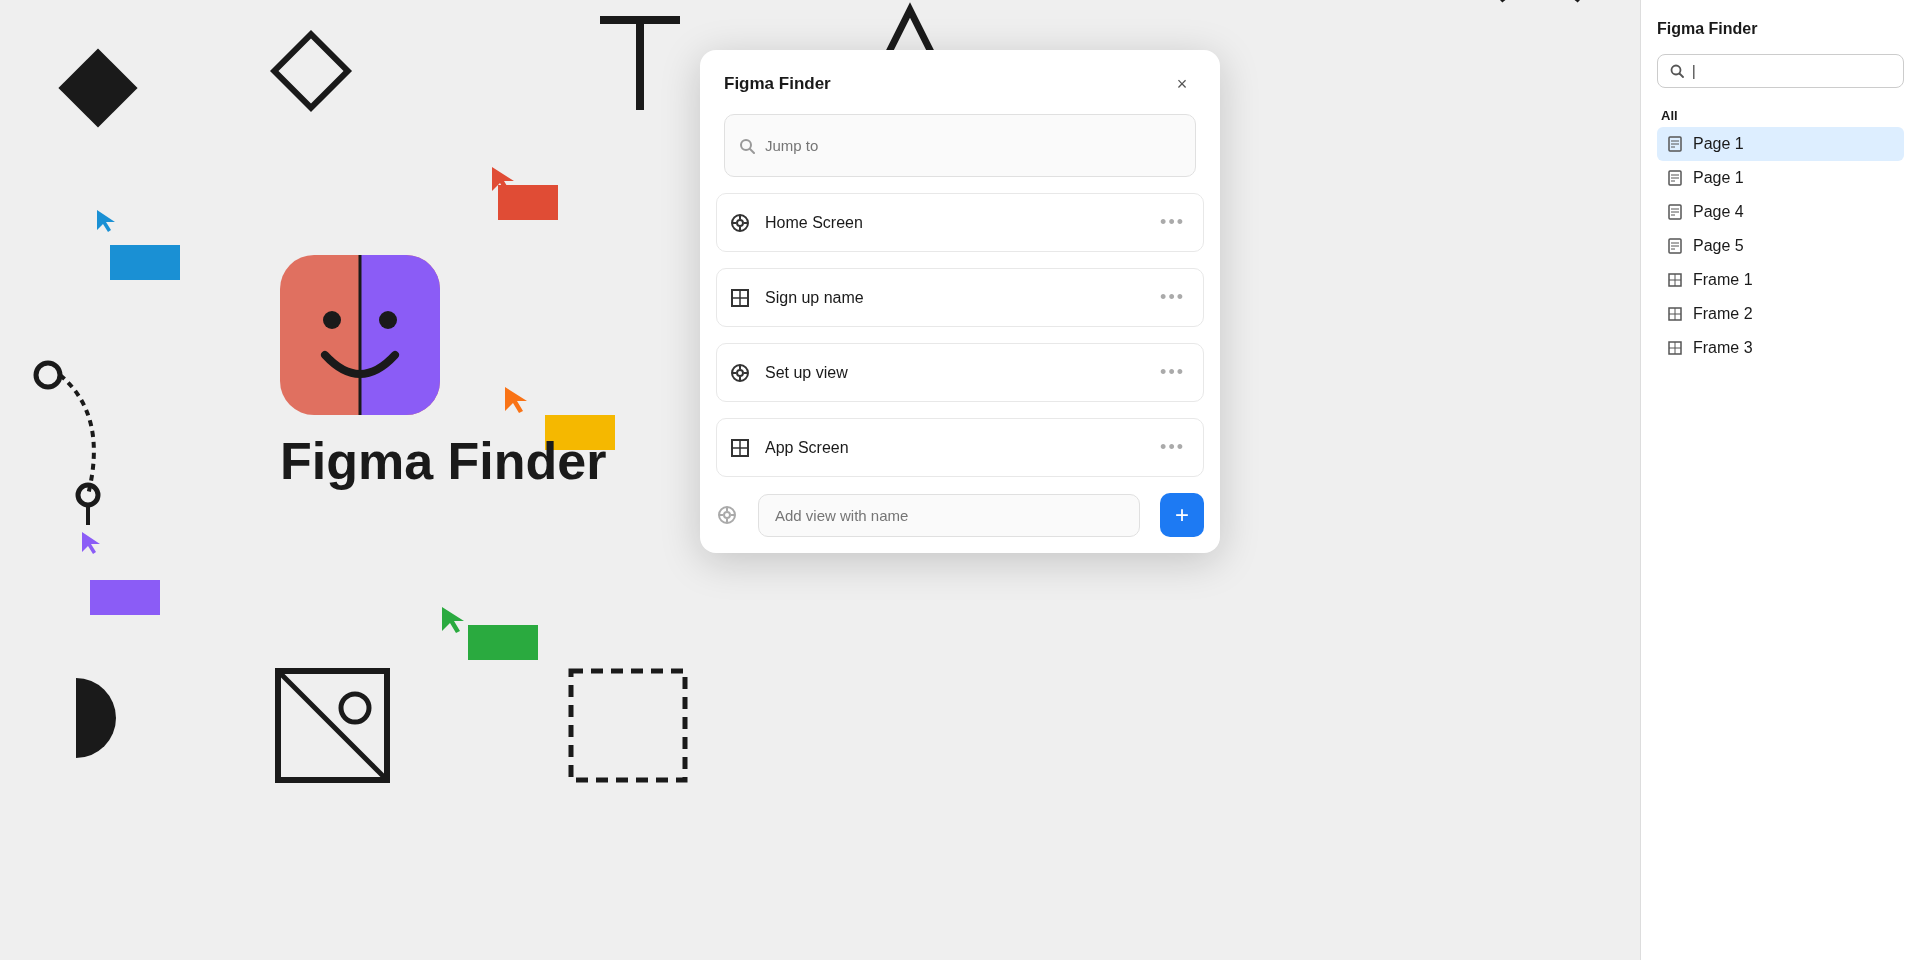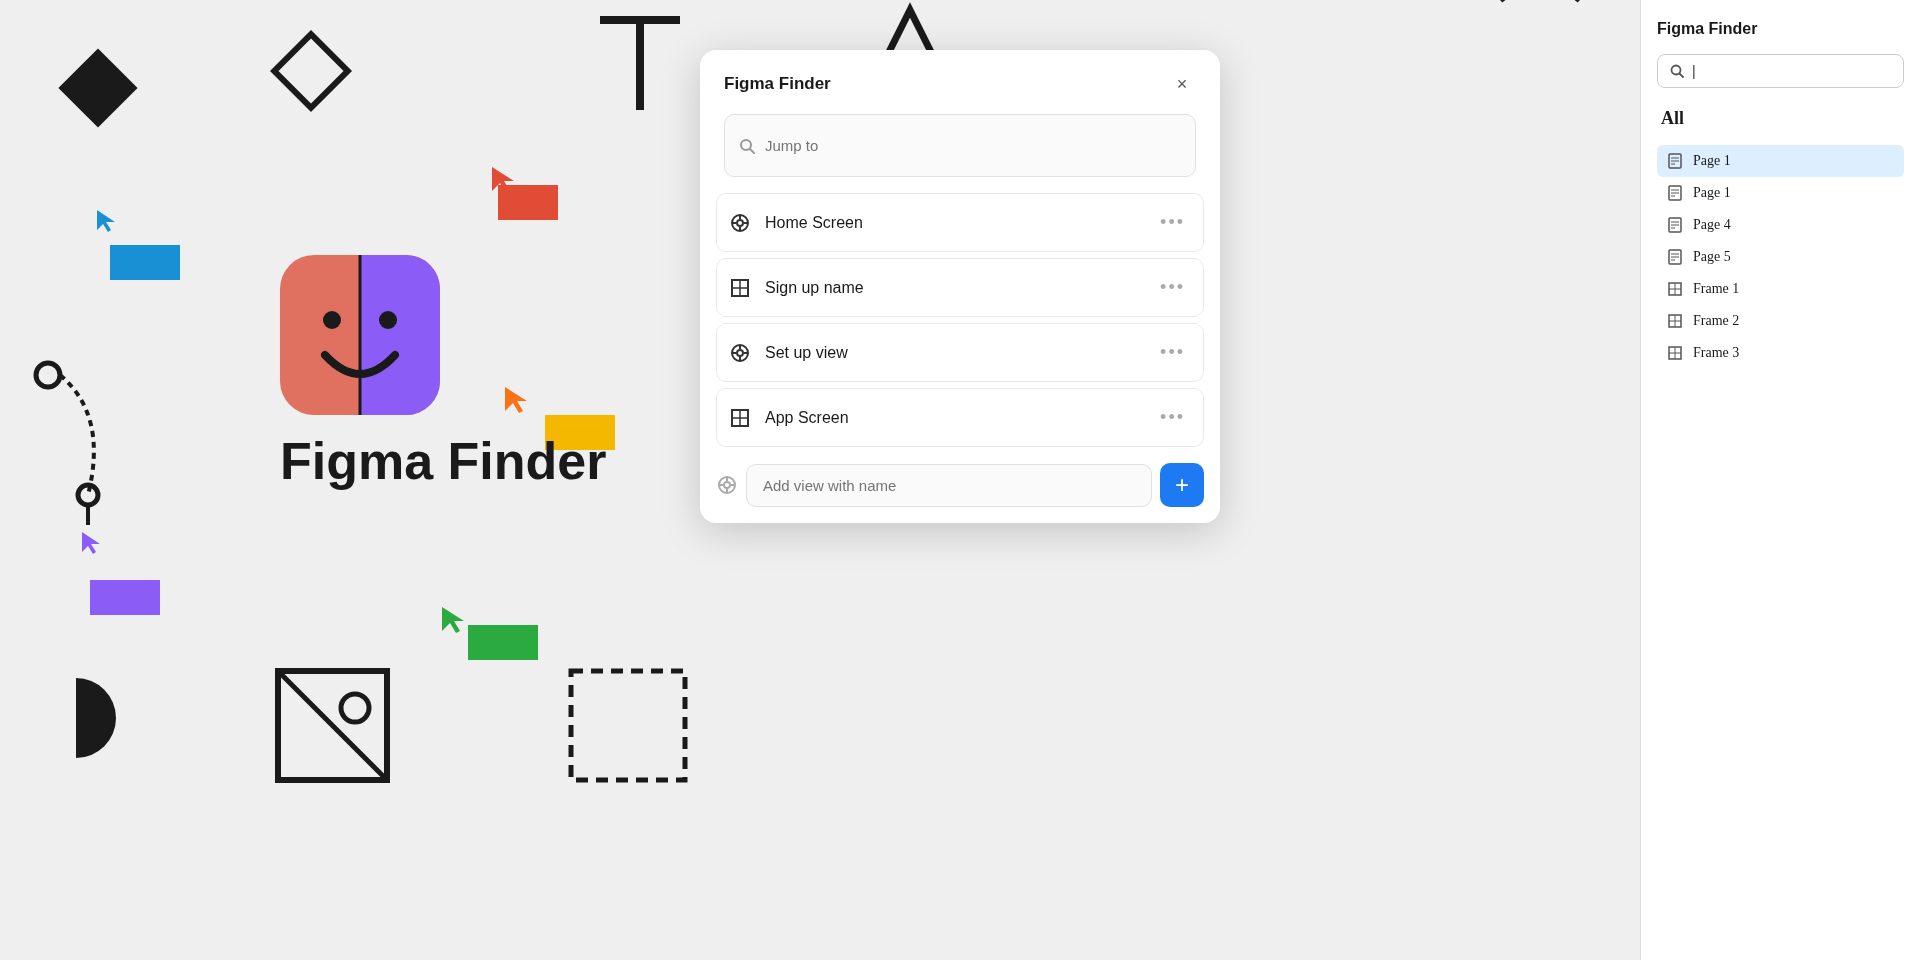--- a/index.html
+++ b/index.html
@@ -88,21 +88,21 @@
       outline: none;
       font-size: 15px;
       color: #999;
       width: 100%;
     }
 
     .modal-list {
       padding: 0 16px;
       display: flex;
       flex-direction: column;
-      gap: 6px;
+      gap: 16px;
       flex: 1;
     }
 
     .modal-list-item {
       display: flex;
       align-items: center;
       padding: 16px 12px;
       border-radius: 10px;
       border: 1.5px solid #e8e8e8;
       cursor: pointer;
@@ -133,21 +133,21 @@
       letter-spacing: 2px;
       cursor: pointer;
       padding: 2px 6px;
       border-radius: 4px;
     }
 
     .modal-footer {
       margin: 16px 16px 16px 16px;
       display: flex;
       align-items: center;
-      gap: 8px;
+      gap: 20px;
     }
 
     .footer-icon {
       width: 22px;
       height: 22px;
       color: #999;
       display: flex;
       align-items: center;
       justify-content: center;
       flex-shrink: 0;
@@ -219,38 +219,36 @@
 
     .panel-search input {
       border: none;
       outline: none;
       font-size: 14px;
       color: #333;
       width: 100%;
     }
 
     .panel-section-label {
-      font-size: 18px;
+      font-size: 13px;
       font-weight: 700;
       color: #1a1a1a;
-      margin-bottom: 12px;
+      margin-bottom: 0;
       padding: 4px 4px;
-      font-family: Liberation Serif, serif;
     }
 
     .panel-item {
       display: flex;
       align-items: center;
       gap: 10px;
       padding: 8px 10px;
       border-radius: 6px;
       cursor: pointer;
-      font-size: 14px;
+      font-size: 16px;
       color: #1a1a1a;
-      font-family: Liberation Serif, serif;
     }
     .panel-item.active { background: #ddeeff; }
 
     .panel-item-icon {
       width: 16px;
       height: 16px;
       flex-shrink: 0;
       display: flex;
       align-items: center;
       justify-content: center;

